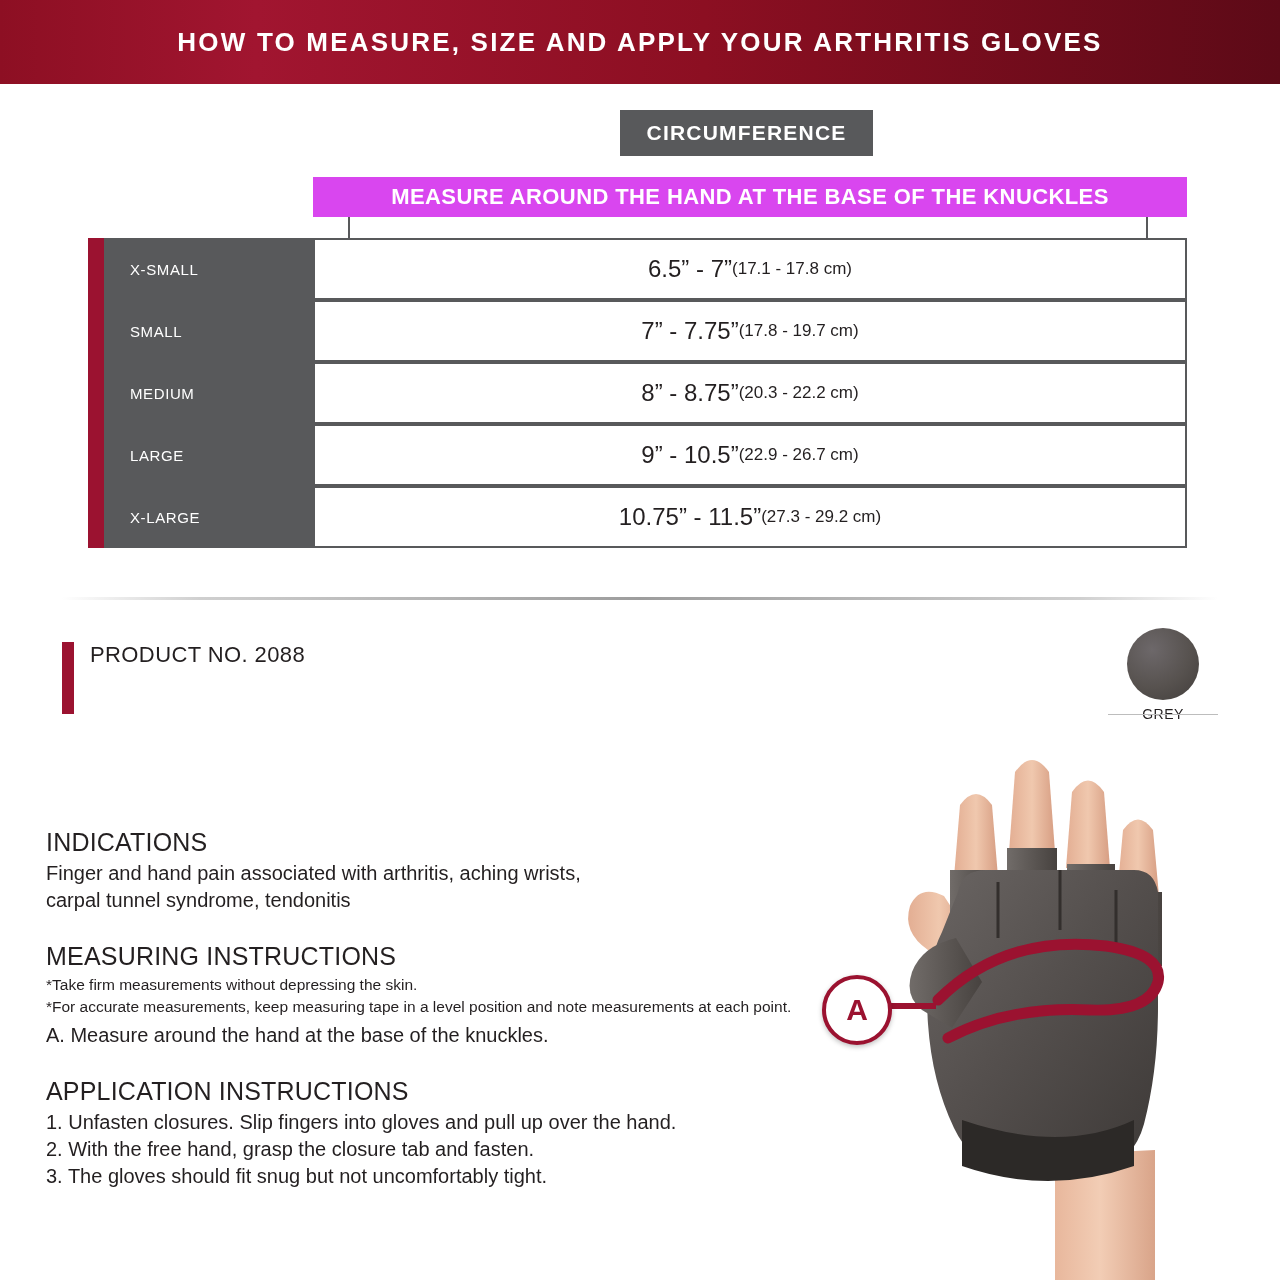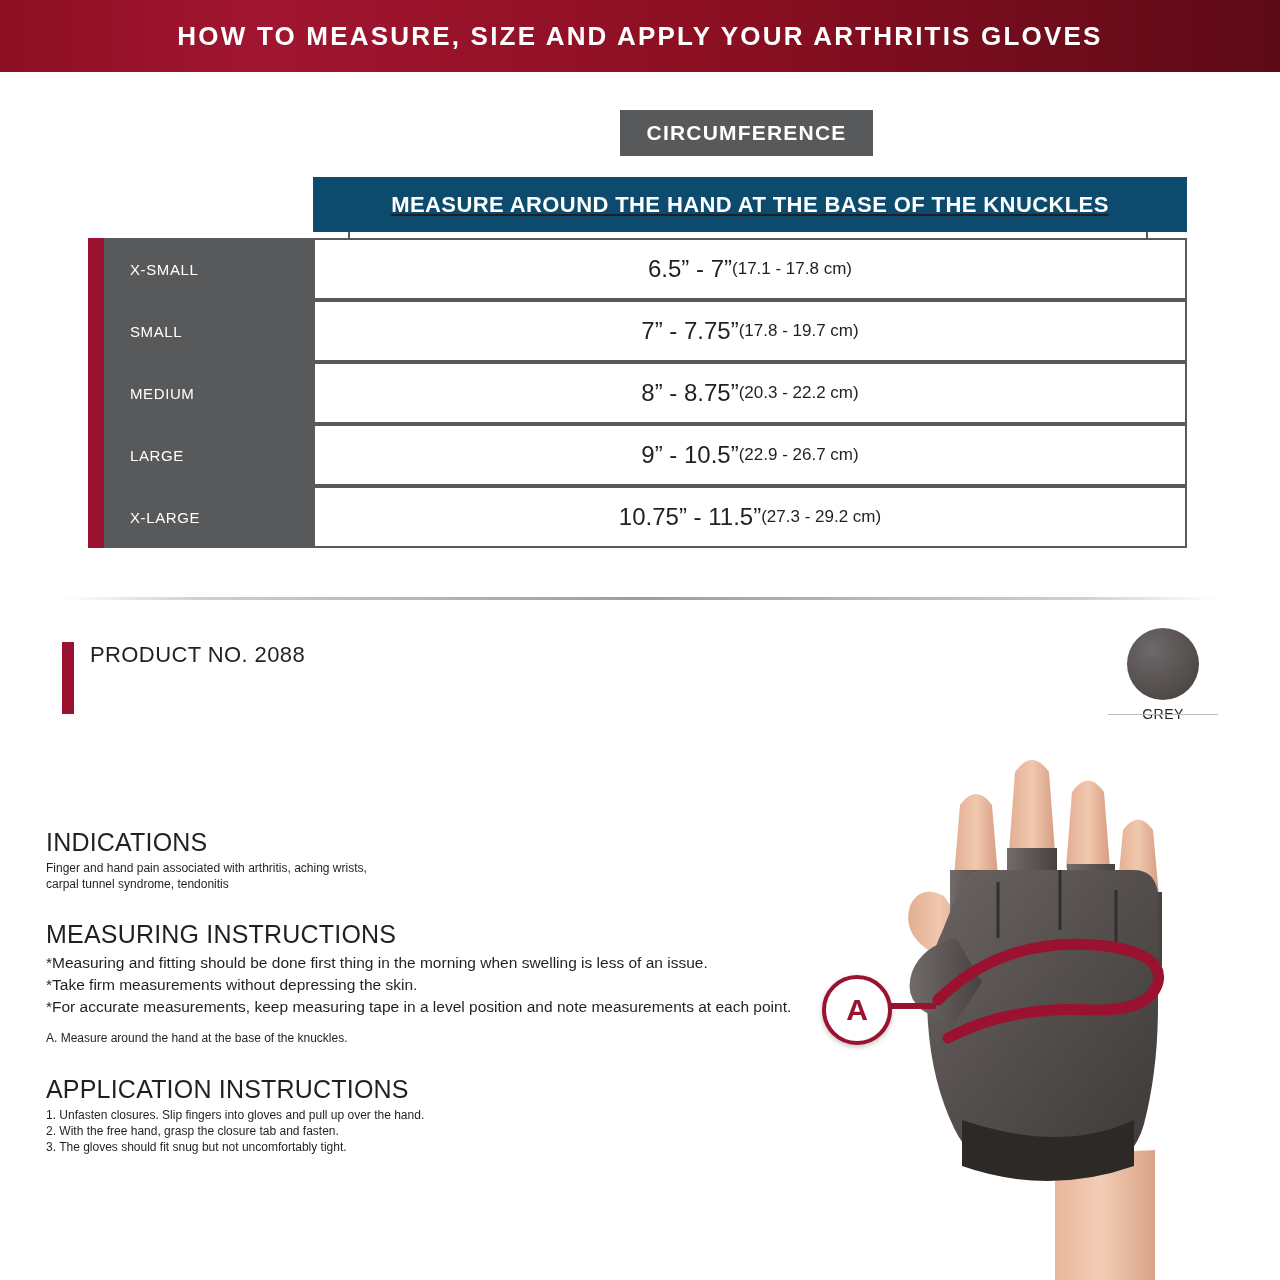--- a/index.html
+++ b/index.html
@@ -14,21 +14,21 @@
     color: #231f20;
     overflow: hidden;
     position: relative;
   }
 
   
   .banner {
     position: absolute;
     left: 0; top: 0;
     width: 1280px;
-    height: 72px;
+    height: 84px;
     background: linear-gradient(90deg, #8d0f23 0%, #a11530 20%, #8c0f22 55%, #5d0a17 100%);
     display: flex;
     align-items: center;
     justify-content: center;
   }
   .banner-title {
     color: #ffffff;
     font-size: 26px;
     font-weight: bold;
     letter-spacing: 2.2px;
@@ -75,23 +75,23 @@
   .bracket-gap {
     position: absolute;
     left: 620px; top: 125px;
     width: 254px; height: 14px;
     background: #ffffff;
   }
 
   .measure-head {
     position: absolute;
     left: 313px; top: 105px;
-    width: 874px; height: 55px;
-    background: #0c4a6e;
-    display: flex; align-items: center; justify-content: center; text-decoration: underline;
+    width: 874px; height: 40px;
+    background: #d946ef;
+    display: flex; align-items: center; justify-content: center;
   }
   .measure-head span {
     color: #ffffff;
     font-size: 22px;
     font-weight: bold;
     letter-spacing: .4px;
   }
 
   .rows { position: absolute; left: 0; top: 166px; width: 1280px; }
   .row {
@@ -205,21 +205,21 @@
     left: 46px; top: 828px;
     width: 760px;
   }
   .sec-title {
     font-size: 25px;
     color: #231f20;
     letter-spacing: .2px;
     margin-bottom: 3px;
   }
   .sec-body {
-    font-size: 12px;
+    font-size: 20px;
     line-height: 1.35;
     color: #231f20;
   }
   .sec-body.small {
     font-size: 15.5px;
     line-height: 1.42;
   }
   .sec-gap { height: 28px; }
 
   
@@ -348,25 +348,24 @@
       <div>Finger and hand pain associated with arthritis, aching wrists,</div>
       <div>carpal tunnel syndrome, tendonitis</div>
     </div>
   </div>
 
   <div class="sec-gap"></div>
 
   <div>
     <div class="sec-title">MEASURING INSTRUCTIONS</div>
     <div class="sec-body small">
-      <div>*Measuring and fitting should be done first thing in the morning when swelling is less of an issue.</div>
       <div>*Take firm measurements without depressing the skin.</div>
       <div>*For accurate measurements, keep measuring tape in a level position and note measurements at each point.</div>
     </div>
-    <div class="sec-body" style="margin-top:12px;">A. Measure around the hand at the base of the knuckles.</div>
+    <div class="sec-body" style="margin-top:4px;">A. Measure around the hand at the base of the knuckles.</div>
   </div>
 
   <div class="sec-gap"></div>
 
   <div>
     <div class="sec-title">APPLICATION INSTRUCTIONS</div>
     <div class="sec-body">
       <div>1. Unfasten closures. Slip fingers into gloves and pull up over the hand.</div>
       <div>2. With the free hand, grasp the closure tab and fasten.</div>
       <div>3. The gloves should fit snug but not uncomfortably tight.</div>

